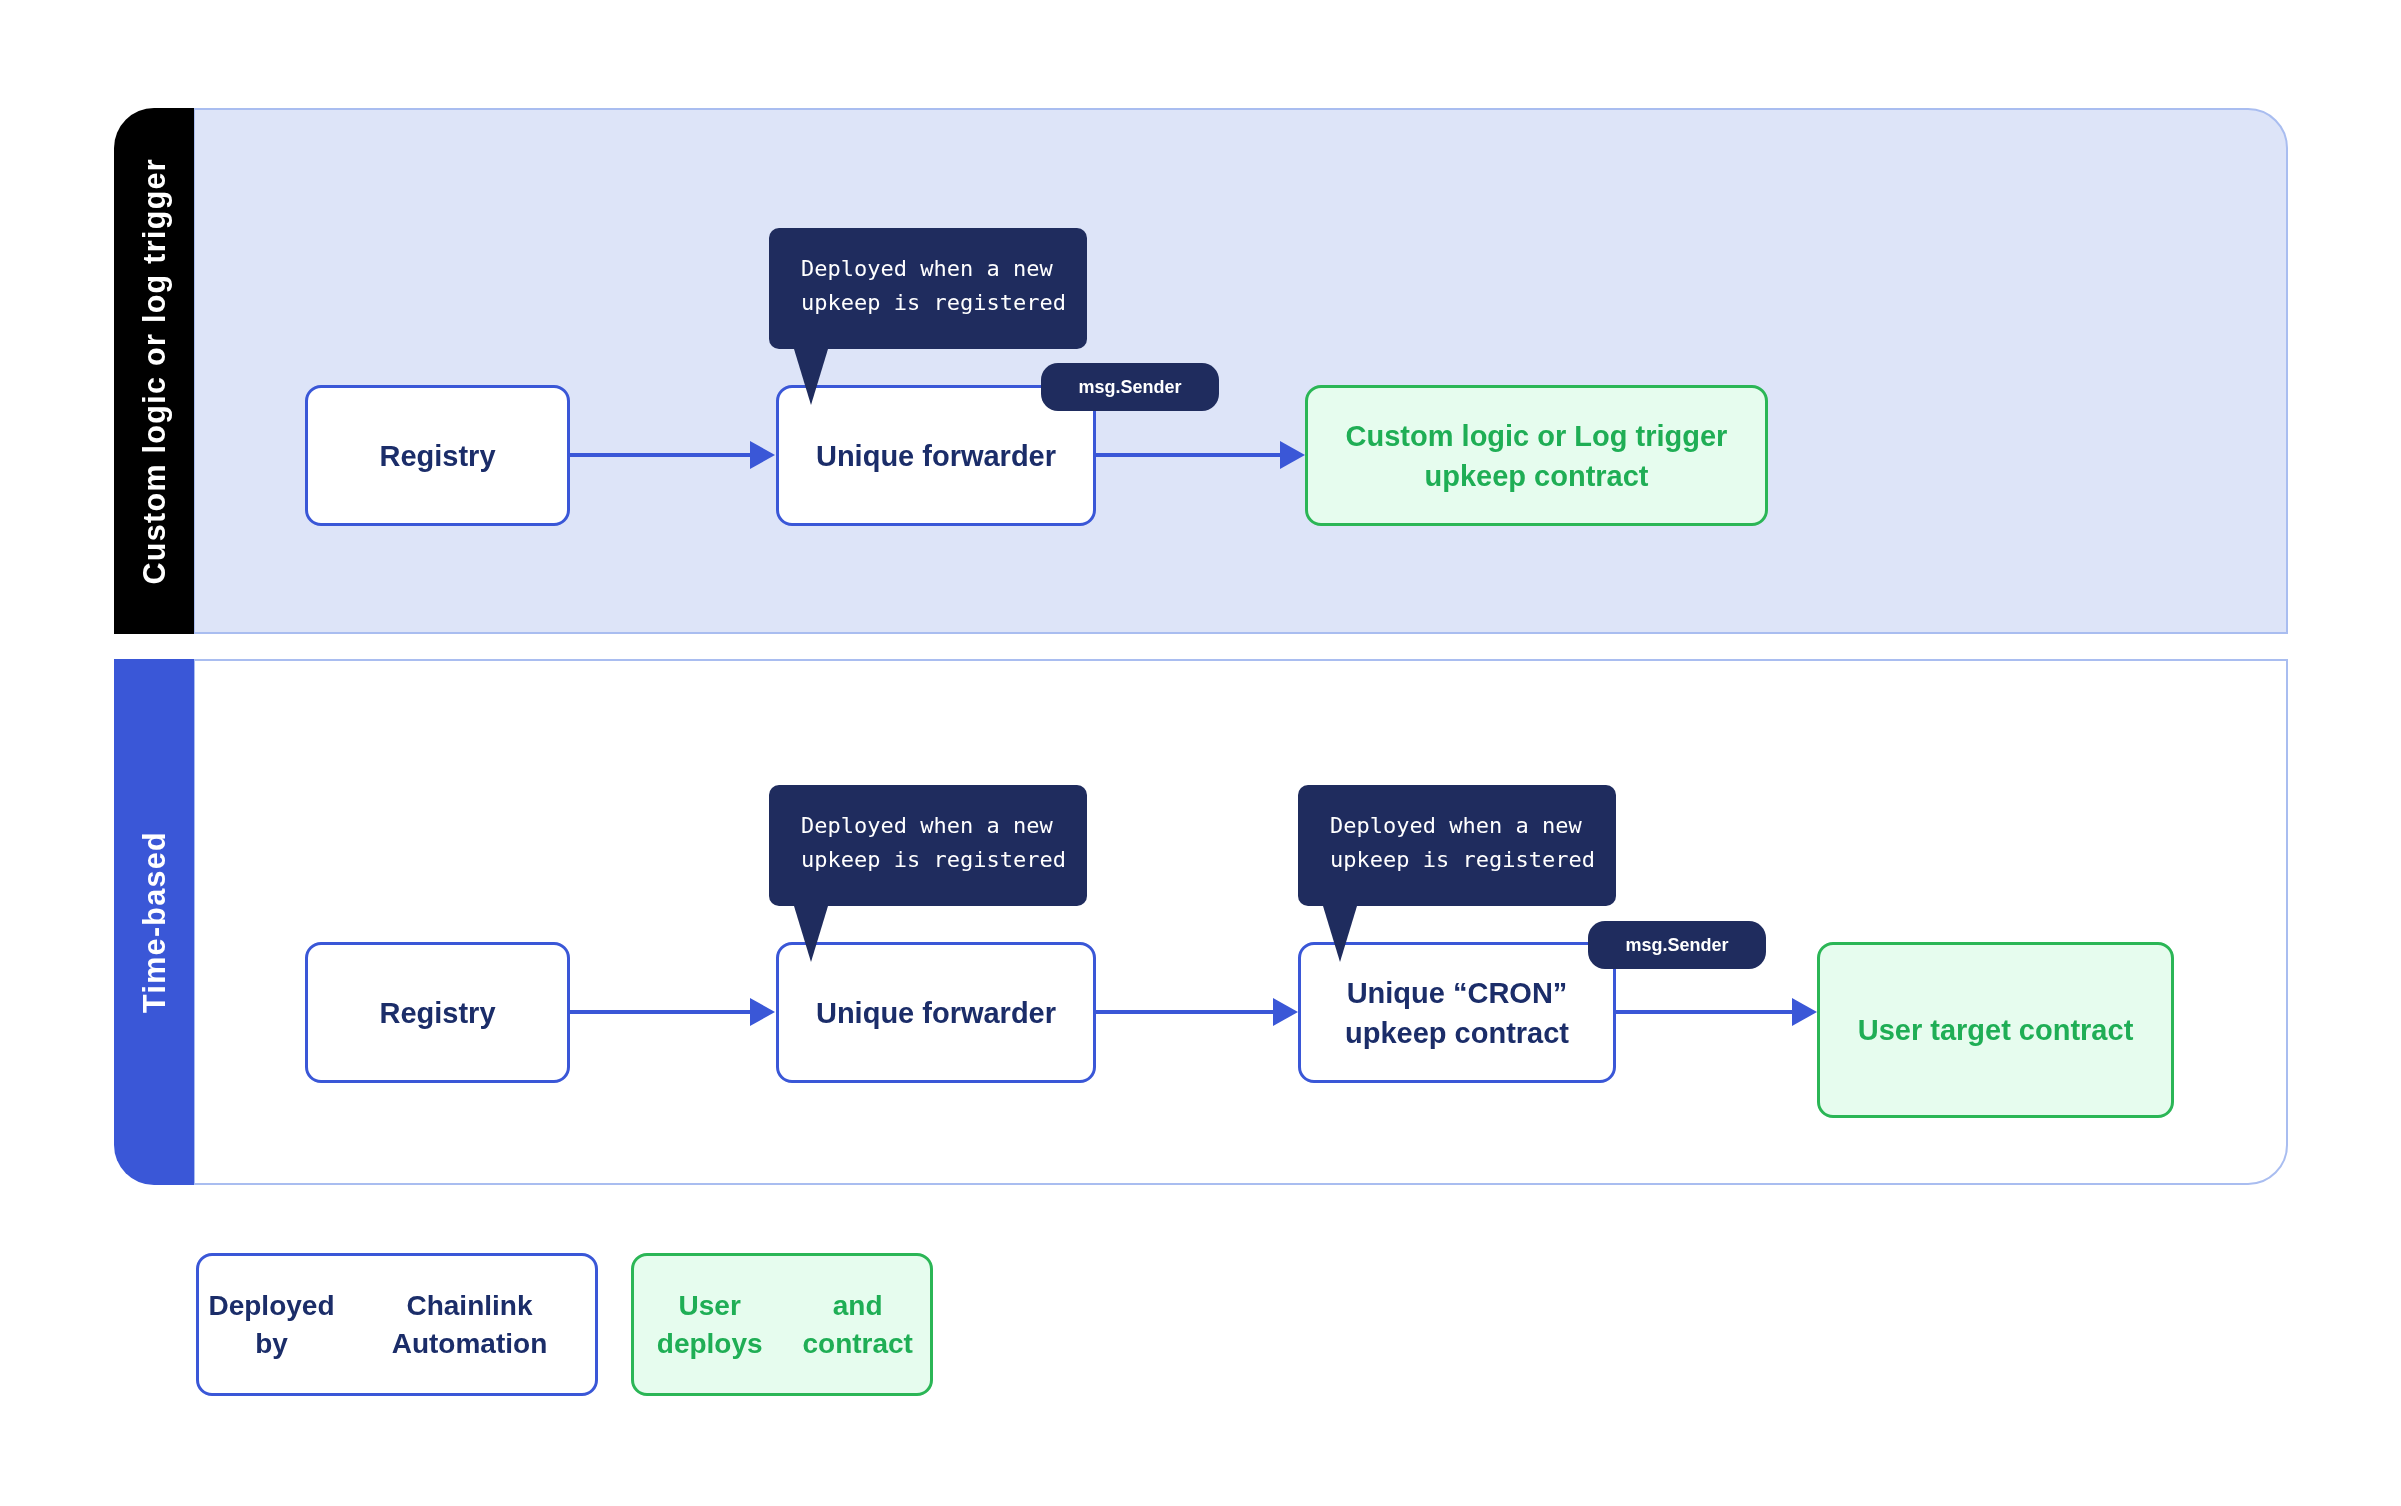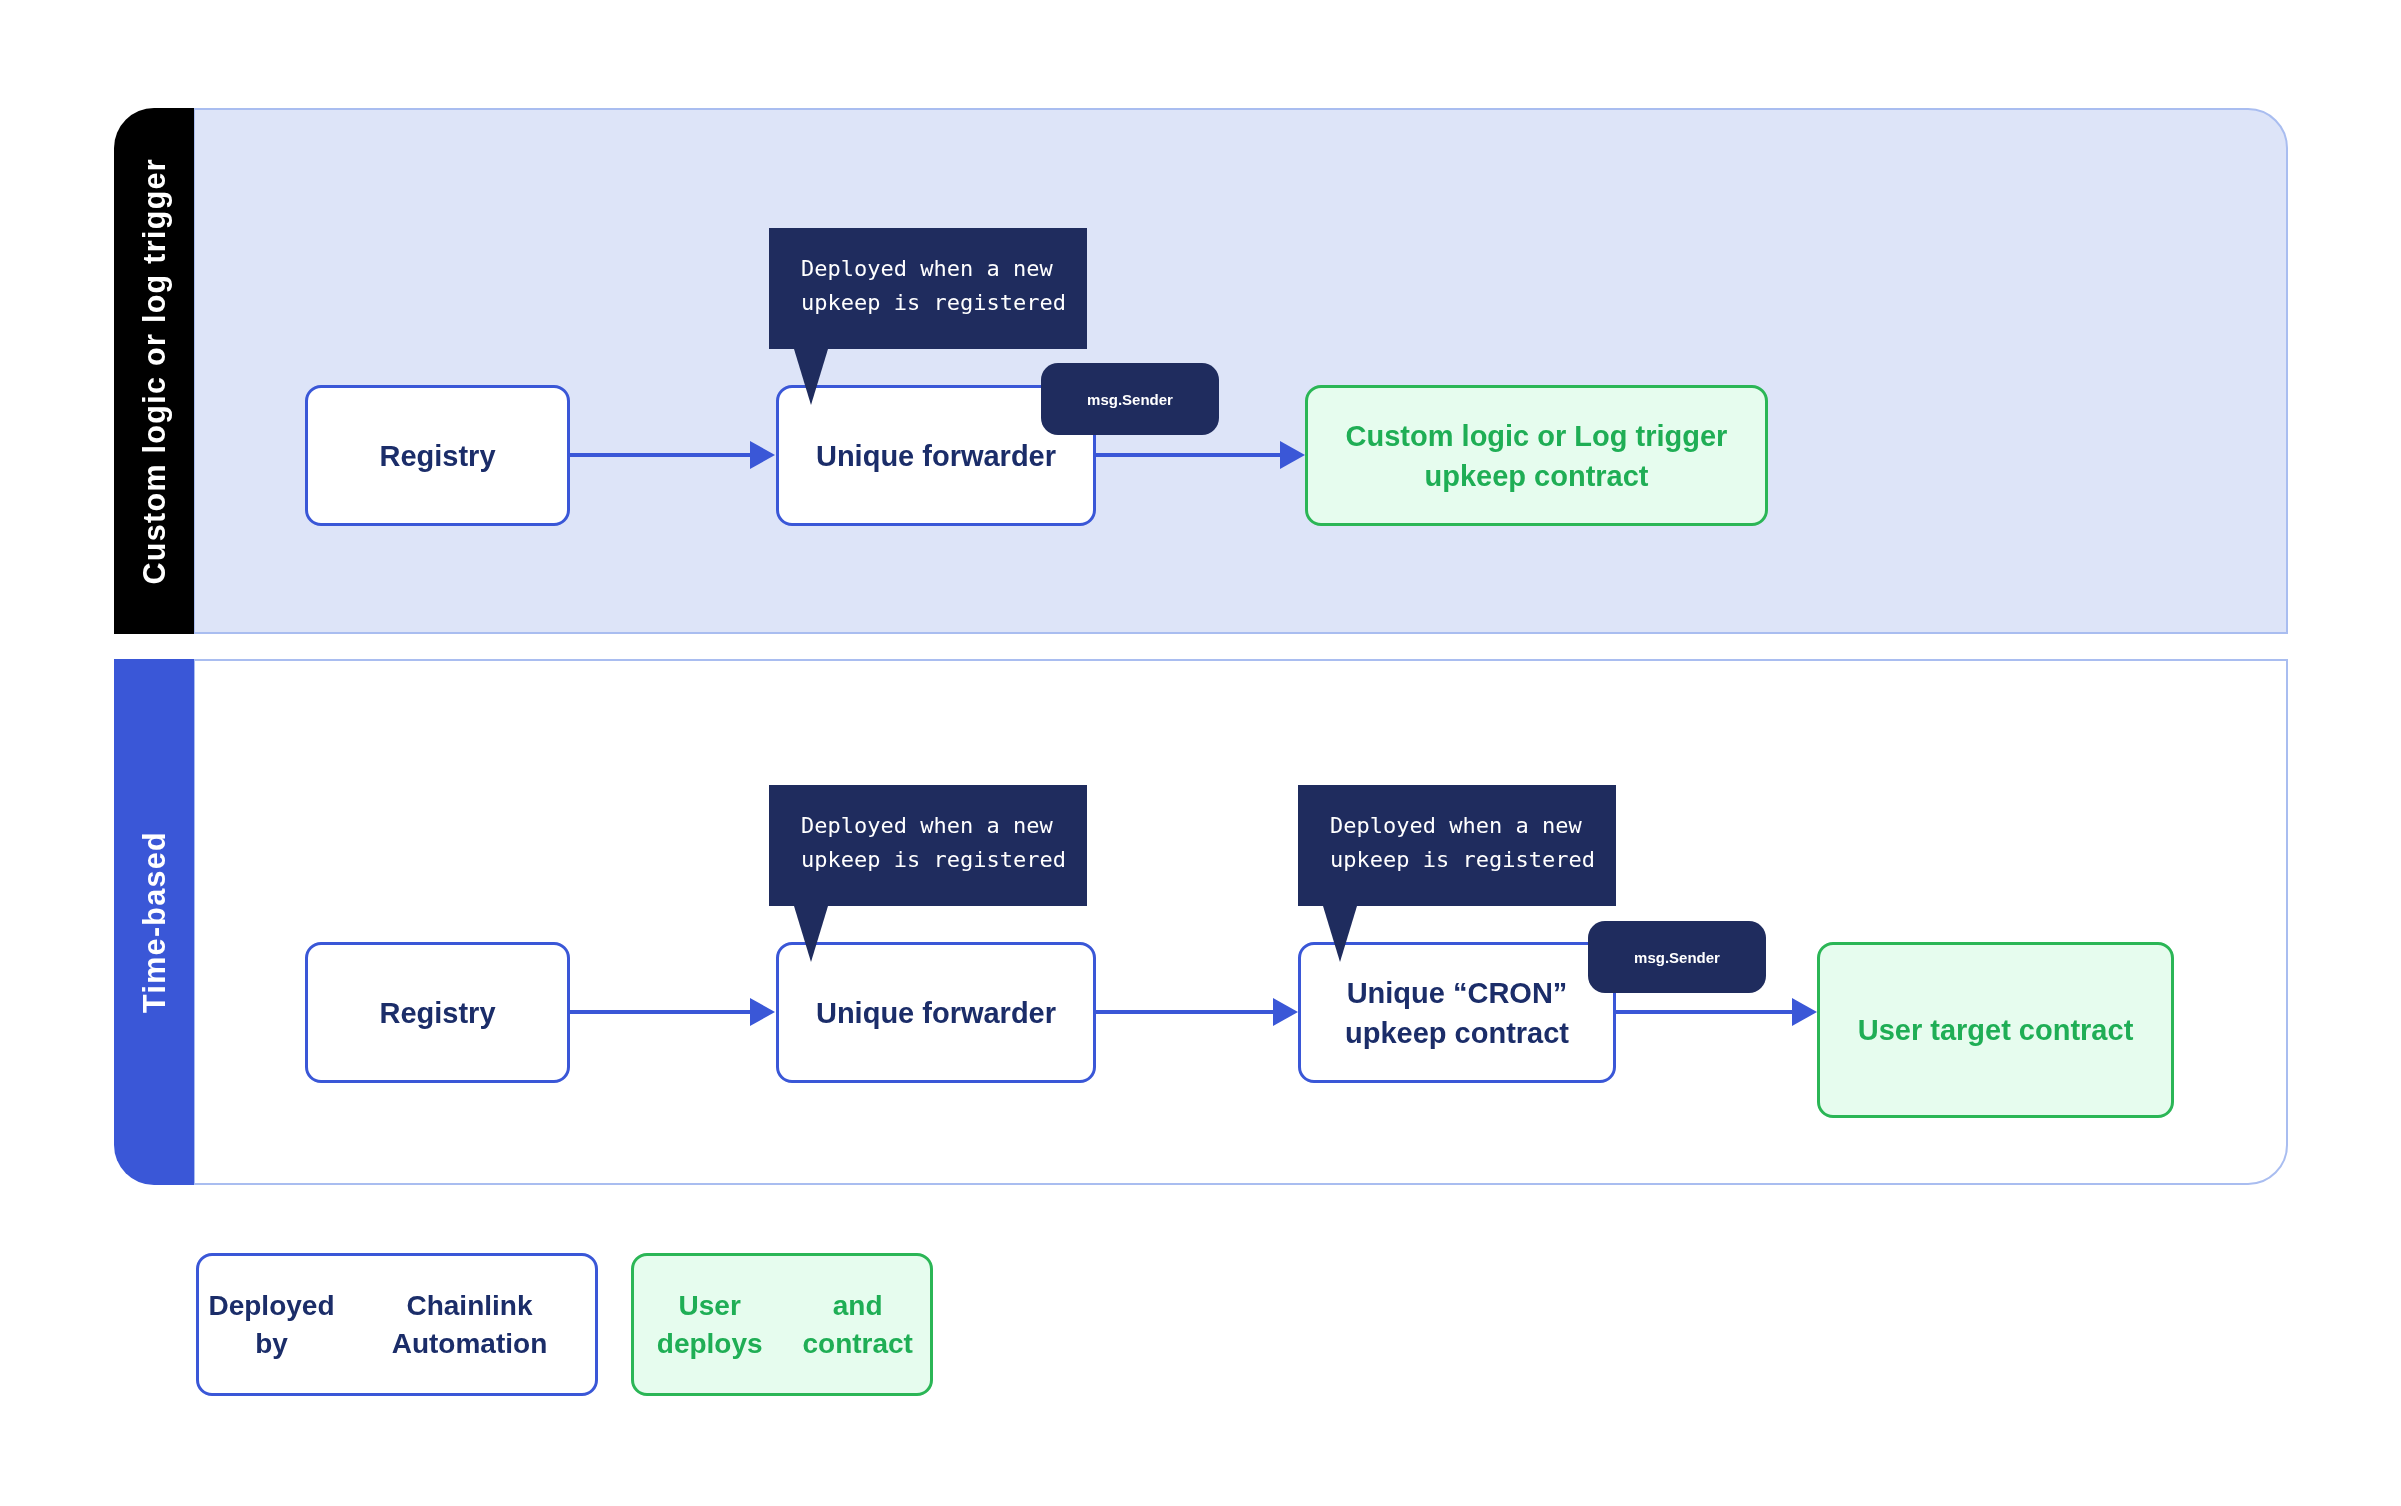--- a/index.html
+++ b/index.html
@@ -35,28 +35,28 @@
     align-items:center;justify-content:center;text-align:center;z-index:2;}
   .node.cl{background:var(--white);border:3.3px solid var(--blue);color:var(--text-navy);text-align:right;}
   .node.user{background:var(--green-bg);border:3.3px solid var(--green);color:var(--green-text);}
   .node .line{font-size:29px;font-weight:bold;line-height:40px;}
   .node .line.italic{}
   .node.user .line{color:var(--green-text);}
 
   
   .tooltip{position:absolute;background:var(--navy);color:var(--white);z-index:5;
     font-family:"DejaVu Sans Mono","Liberation Mono",monospace;font-size:22px;line-height:34px;
-    padding:24px 4px 0 32px;box-sizing:border-box;width:318px;height:121px;}
+    padding:24px 4px 0 32px;box-sizing:border-box;width:318px;height:121px;border-radius:10px;}
   .tooltip .tail{position:absolute;top:100%;left:25px;width:0;height:0;
     border-left:17px solid transparent;border-right:17px solid transparent;border-top:56px solid var(--navy);}
 
   
   .badge{position:absolute;background:var(--navy);color:var(--white);border-radius:17px;z-index:6;
-    display:flex;align-items:center;justify-content:center;font-size:15px;font-weight:bold;
-    width:178px;height:72px;}
+    display:flex;align-items:center;justify-content:center;font-size:18px;font-weight:bold;
+    width:178px;height:48px;}
 
   
   .arrow{position:absolute;height:0;border-top:4.6px solid var(--blue);z-index:1;}
   .arrow .head{position:absolute;left:100%;top:-16px;width:0;height:0;
     border-left:25px solid var(--blue);border-top:14px solid transparent;border-bottom:14px solid transparent;}
 
   
   .legend-box{position:absolute;top:1253px;height:143px;box-sizing:border-box;border-radius:16px;
     display:flex;flex-direction:row;align-items:center;justify-content:center;text-align:center;}
   .legend-box.cl{background:var(--white);border:3.3px solid var(--blue);color:var(--text-navy);}

